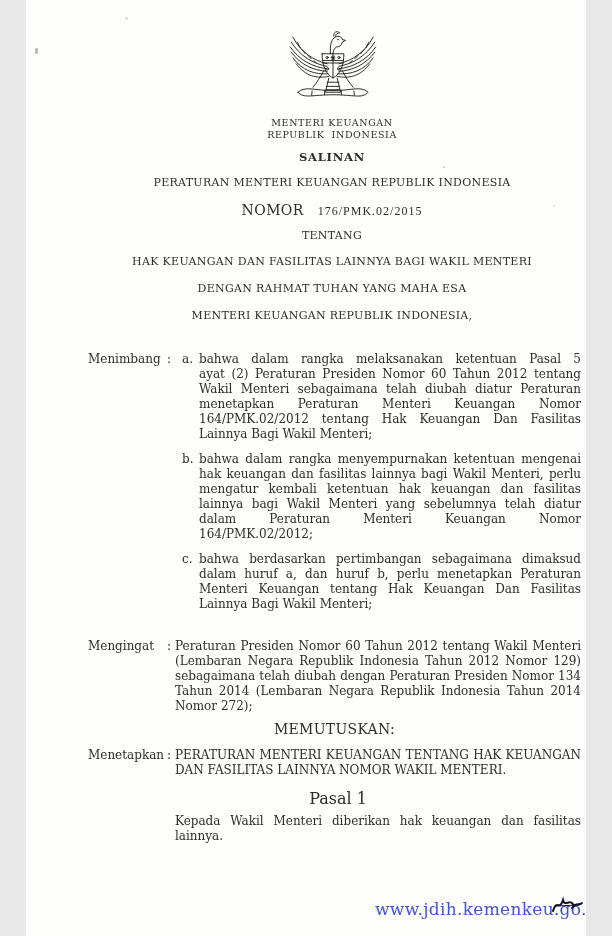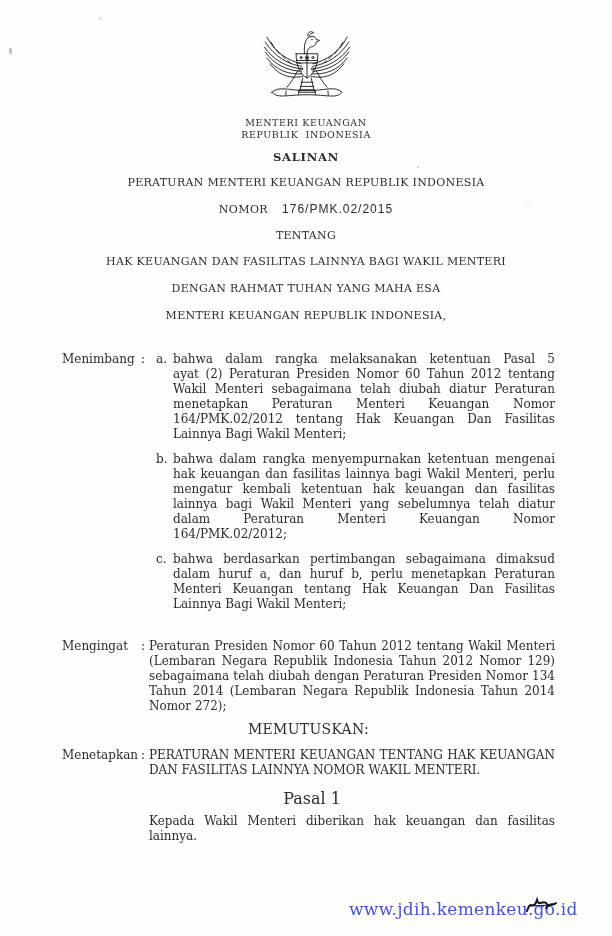--- a/index.html
+++ b/index.html
@@ -1,31 +1,31 @@
 <!DOCTYPE html>
 <html><head>
 <meta charset="utf-8">
 <style>
   html,body { margin:0; padding:0; background:#e8e8e8; }
   .page {
     position:relative;
-    width:612px; height:936px;
+    width:560px; height:936px;
     margin:0 auto;
     background:#fdfdfc;
     color:#2f2d2b;
     font-family:"DejaVu Serif","Liberation Serif",serif;
     overflow:hidden;
   }
   .c { position:absolute; left:0; width:612px; text-align:center; }
   .ministry { font-size:9.5px; letter-spacing:0.6px; white-space:pre; }
   .salinan { font-size:11.5px; font-weight:bold; letter-spacing:0.8px; }
   .caps { font-size:11px; letter-spacing:0.3px; }
   .nomor-line { display:flex; justify-content:center; align-items:baseline; gap:14px; }
-  .nomor-label { font-size:11px; letter-spacing:0.4px;text-align:right; }
-  .nomor-value { font-family:Liberation Sans, sans-serif; font-size:12px; letter-spacing:1px; }
+  .nomor-label { font-size:14px; letter-spacing:0.4px;text-align:right; }
+  .nomor-value { font-family:Liberation Serif, serif; font-size:12px; letter-spacing:1px; }
 
   .row { position:absolute; left:62px; width:493px; display:flex; align-items:flex-start;
          font-size:12px; line-height:15px; }
   .lbl { width:79px; flex:none; }
   .cln { width:15px; flex:none; }
   .cln2 { width:8px; flex:none; }
   .itemcol { flex:1; min-width:0; }
   .item { display:flex; align-items:flex-start; }
   .item + .item { margin-top:10px; }
   .ltr { width:17px; flex:none; }

